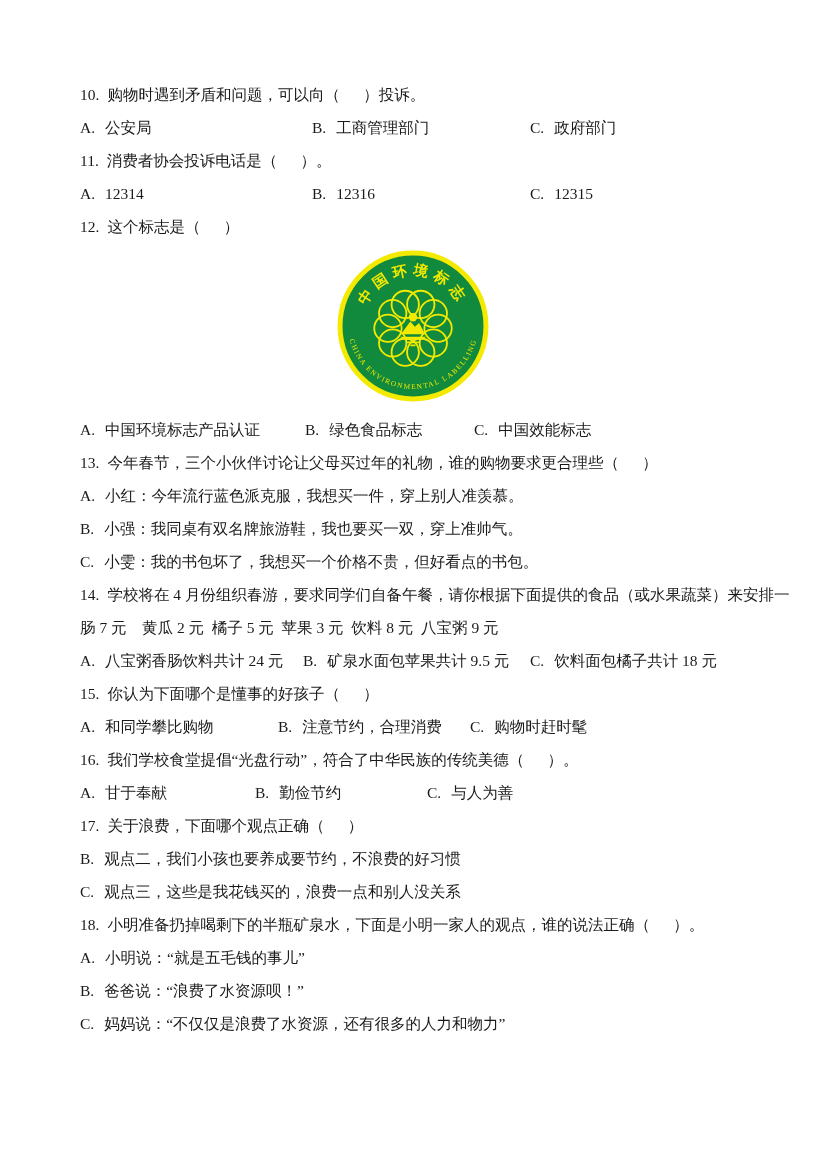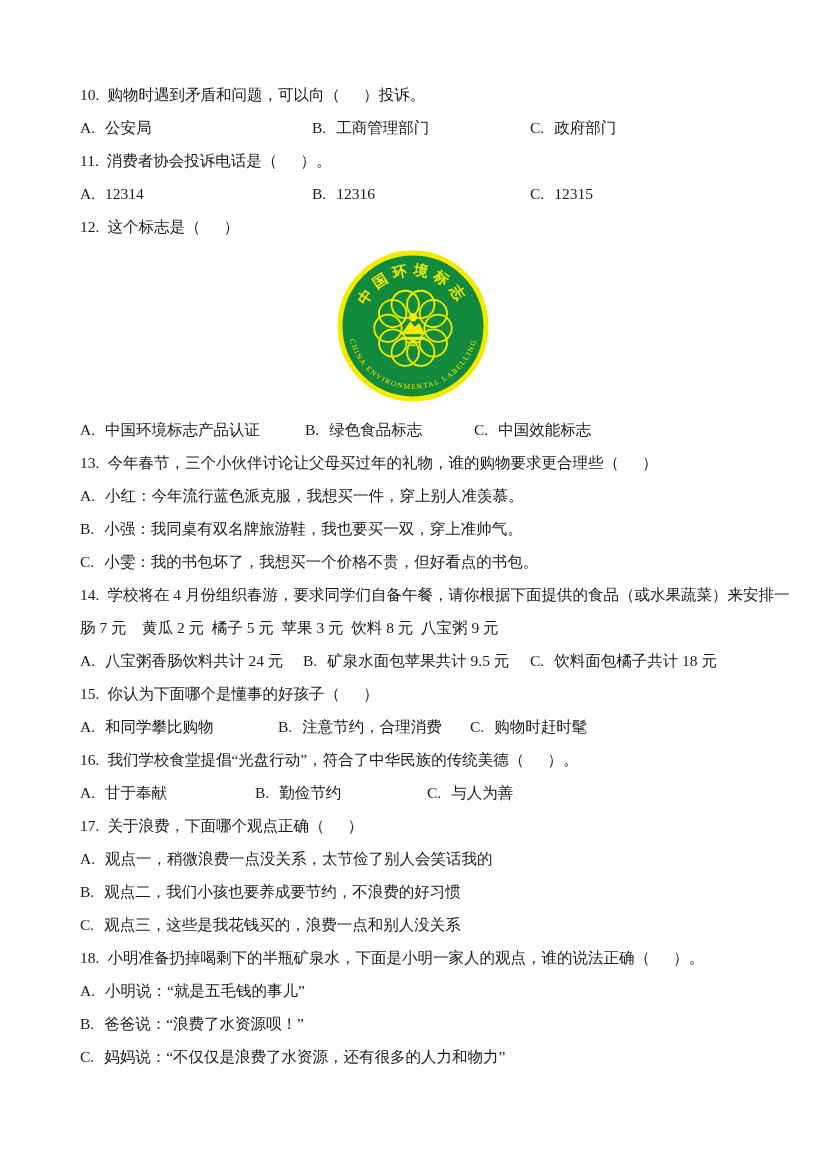--- a/index.html
+++ b/index.html
@@ -118,21 +118,20 @@
   </div>
 
   <div class="line"><span class="qnum">16.</span><span>我们学校食堂提倡“光盘行动”，符合了中华民族的传统美德（      ）。</span></div>
   <div class="line opts t5">
     <span class="opt o1"><span class="olab">A.</span><span>甘于奉献</span></span>
     <span class="opt o2"><span class="olab">B.</span><span>勤俭节约</span></span>
     <span class="opt o3"><span class="olab">C.</span><span>与人为善</span></span>
   </div>
 
   <div class="line"><span class="qnum">17.</span><span>关于浪费，下面哪个观点正确（      ）</span></div>
-  <div class="line"><span class="olab">A.</span><span>观点一，稍微浪费一点没关系，太节俭了别人会笑话我的</span></div>
   <div class="line"><span class="olab">B.</span><span>观点二，我们小孩也要养成要节约，不浪费的好习惯</span></div>
   <div class="line"><span class="olab">C.</span><span>观点三，这些是我花钱买的，浪费一点和别人没关系</span></div>
 
   <div class="line"><span class="qnum">18.</span><span>小明准备扔掉喝剩下的半瓶矿泉水，下面是小明一家人的观点，谁的说法正确（      ）。</span></div>
   <div class="line"><span class="olab">A.</span><span>小明说：“就是五毛钱的事儿”</span></div>
   <div class="line"><span class="olab">B.</span><span>爸爸说：“浪费了水资源呗！”</span></div>
   <div class="line"><span class="olab">C.</span><span>妈妈说：“不仅仅是浪费了水资源，还有很多的人力和物力”</span></div>
 
 </div>
 

